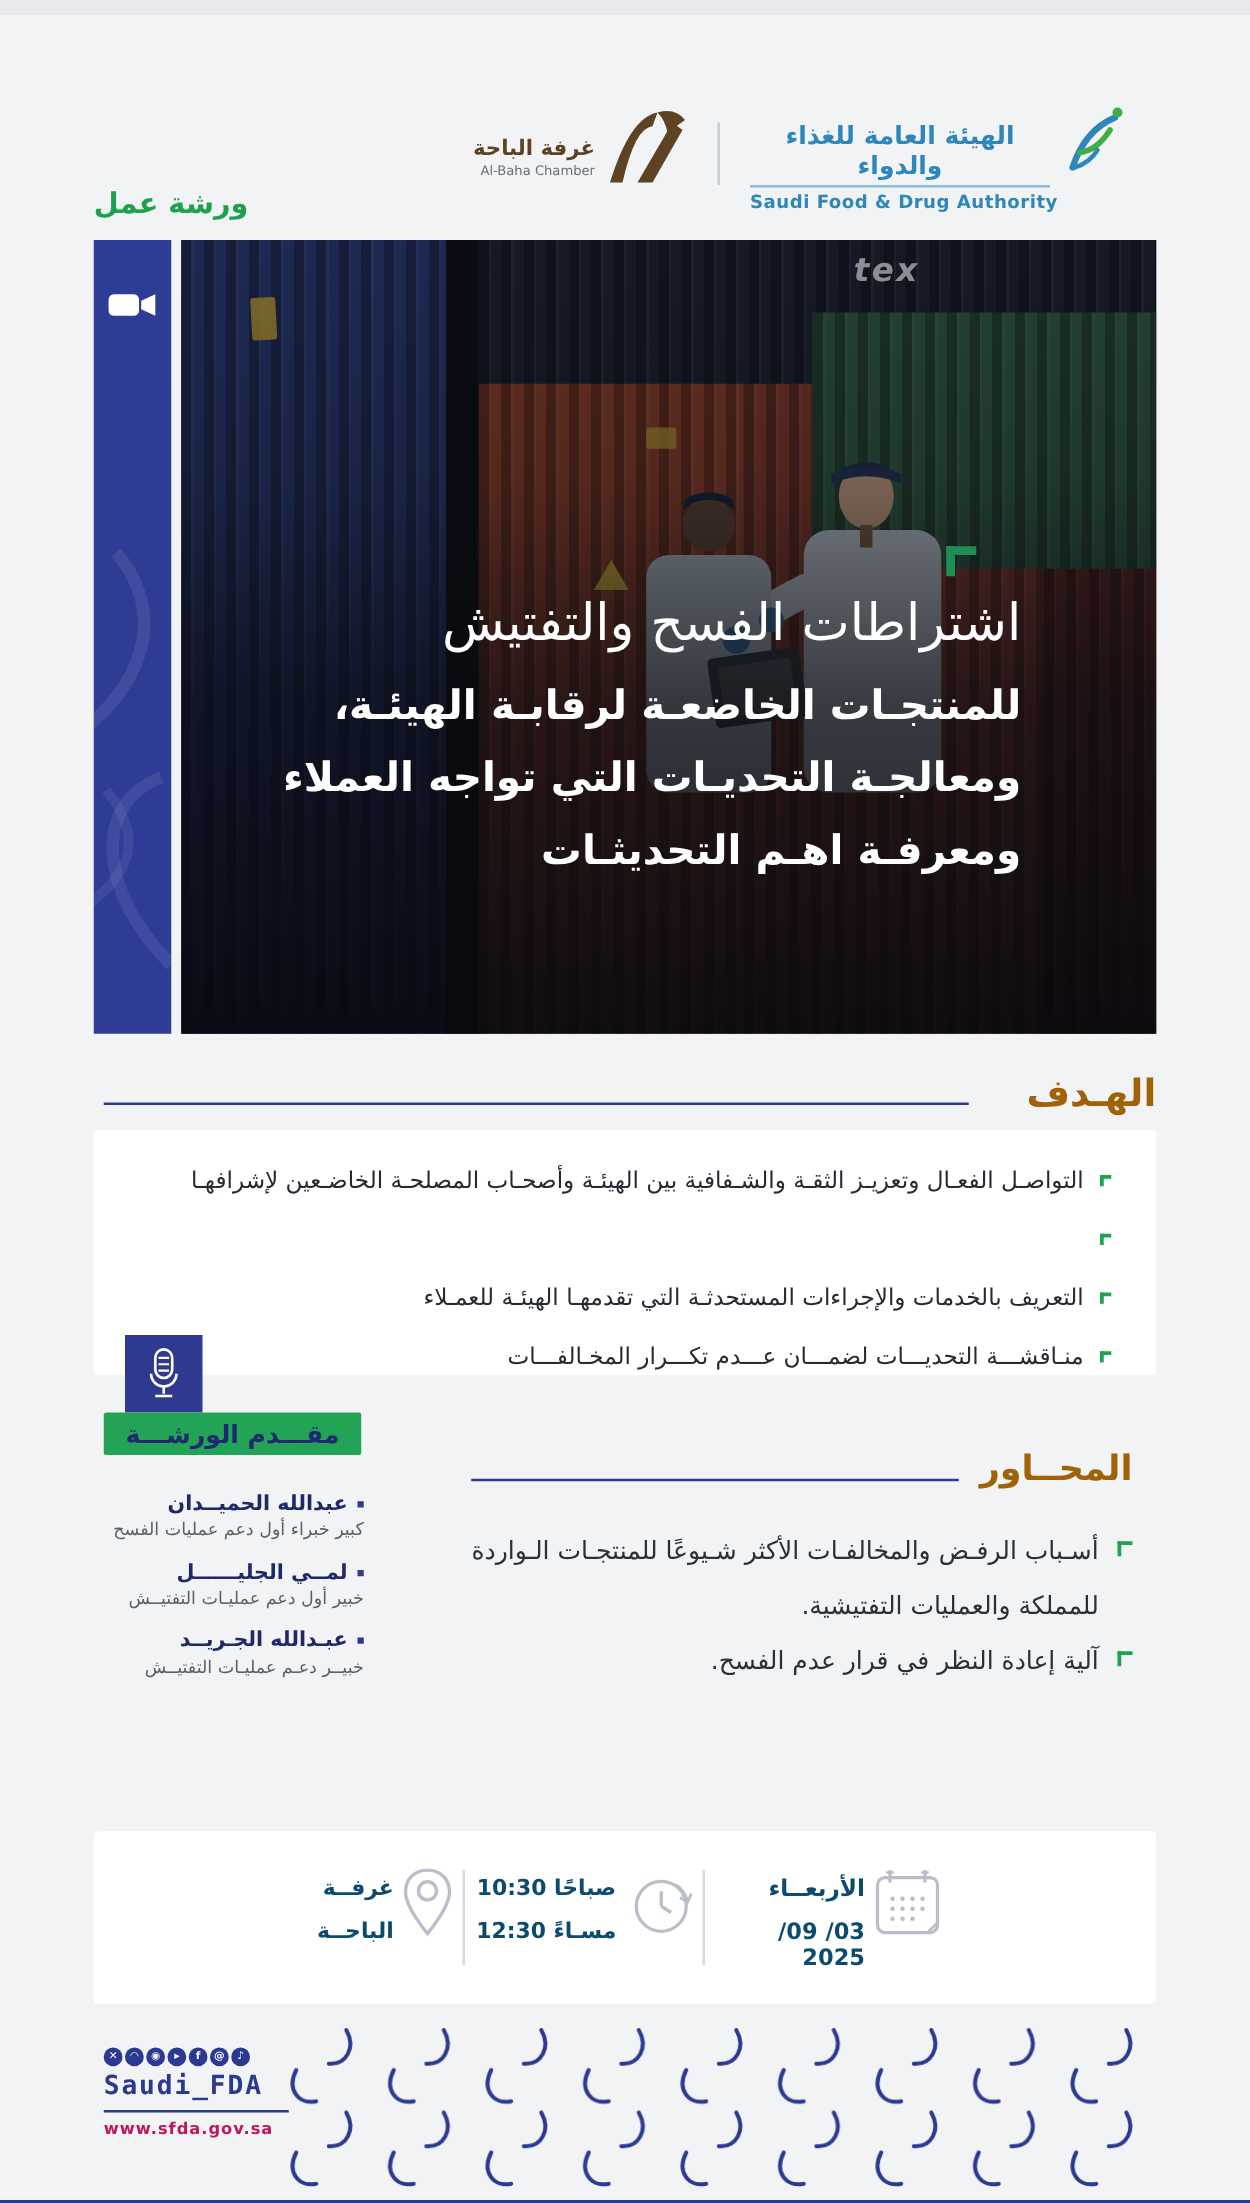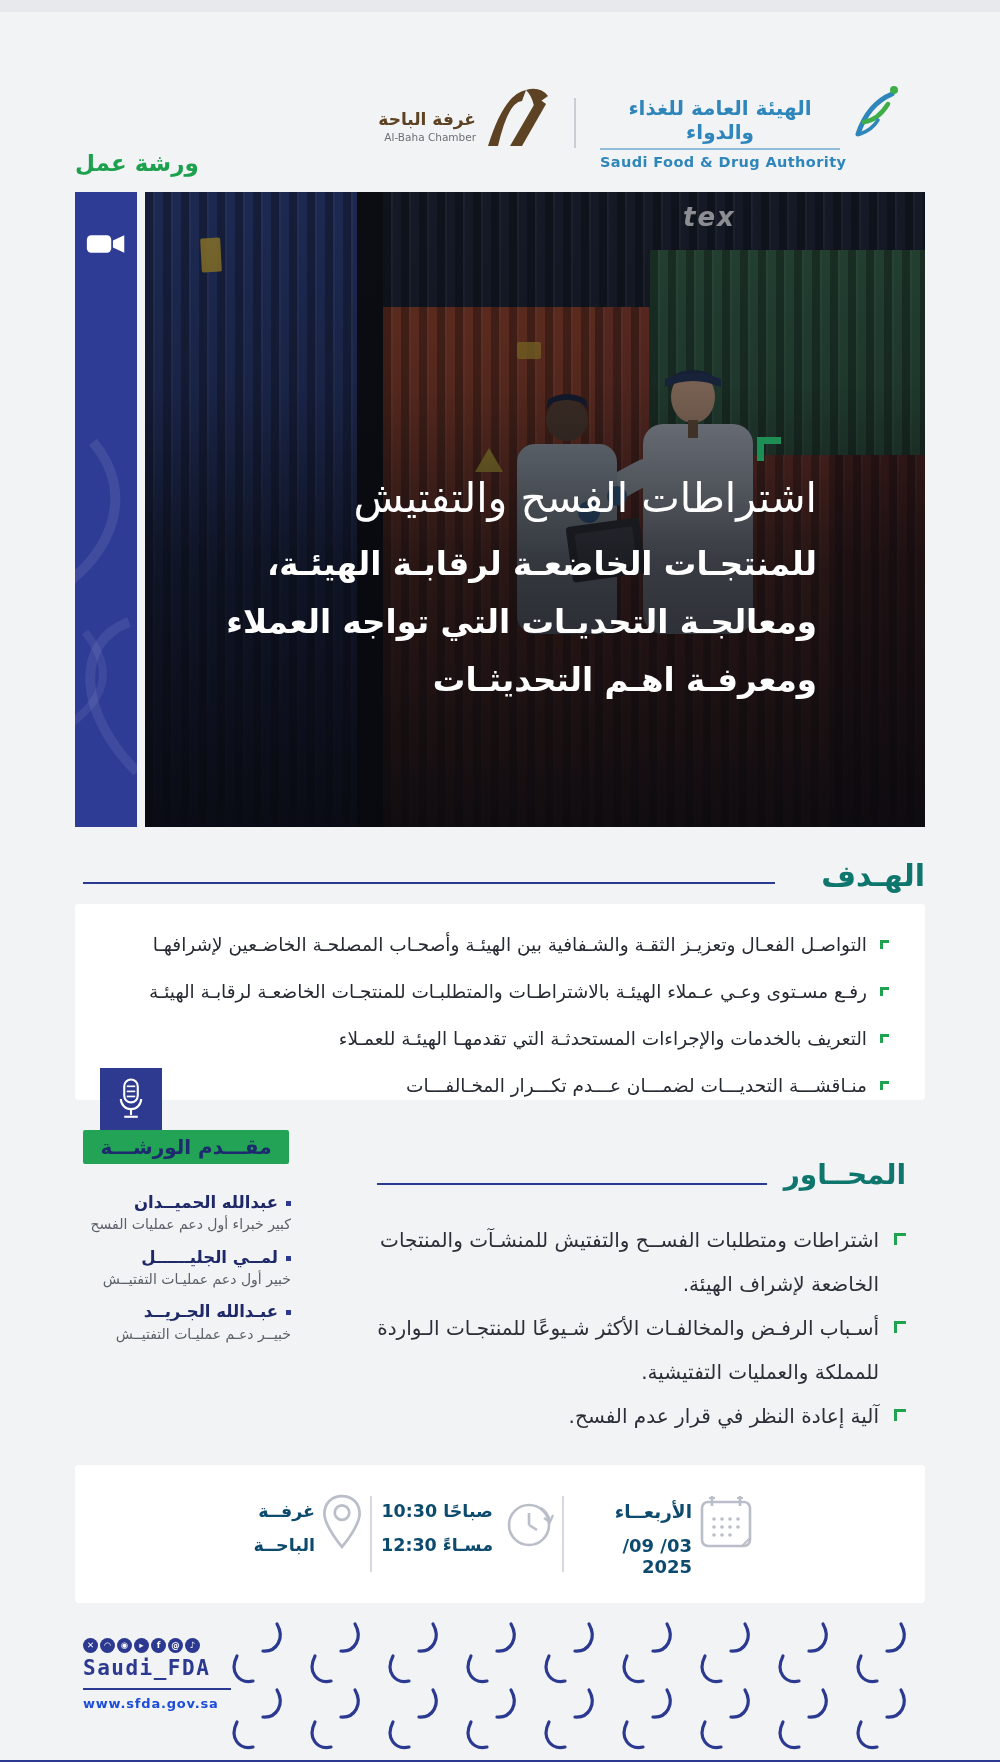--- a/index.html
+++ b/index.html
@@ -54,21 +54,21 @@
                  rgba(8,9,14,.74) 58%, rgba(8,9,14,.93) 100%); }
   .hero-bracket { position:absolute; right:144px; top:245px; width:24px; height:24px;
                   border-top:7px solid #1d8f55; border-left:7px solid #1d8f55; }
   .hero-title { position:absolute; right:108px; bottom:118px; direction:rtl; text-align:right; color:#fff; }
   .ht1 { font-size:41px; font-weight:400; line-height:1.3; margin-bottom:10px; }
   .ht2 { font-size:32.5px; font-weight:bold; line-height:58px; }
 
   
   .goal-head { position:absolute; left:75px; top:846px; width:850px; height:44px; }
   .sec-title { position:absolute; right:0; top:0; font-size:30px; font-weight:bold;
-               color:#0f766e; direction:rtl; }
+               color:#a16207; direction:rtl; }
   .goal-head .sec-line { position:absolute; left:8px; top:24px; width:692px; height:2px; background:#2b3990; }
   .goal-card { position:absolute; left:75px; top:892px; width:850px; height:196px;
                background:#fff; border-radius:3px; padding:17px 36px 0 28px; }
   .g-row { display:flex; direction:rtl; align-items:center; height:47px; }
   .gbul { flex:0 0 auto; width:9px; height:9px; margin-left:13px;
           border-top:3px solid #1fa351; border-left:3px solid #1fa351; }
   .g-row p { font-size:18.5px; color:#262a33; direction:rtl; }
 
   
   .mic-box { position:absolute; left:100px; top:1056px; width:62px; height:62px;
@@ -112,21 +112,21 @@
   .pl2 { position:absolute; right:0; top:70px; font-size:17.5px; direction:rtl; width:100%; }
 
   
   .social-row { position:absolute; left:83px; top:1626px; display:flex; gap:2px; }
   .soc { width:15px; height:15px; border-radius:50%; background:#2b3990; color:#fff;
          font-size:8.5px; line-height:15px; text-align:center; font-weight:bold; }
   .fda-handle { position:absolute; left:83px; top:1644px; font-family:"DejaVu Sans Mono", monospace;
                 font-size:21px; font-weight:bold; letter-spacing:1.5px; color:#2b3990; }
   .fda-hline { position:absolute; left:83px; top:1676px; width:148px; height:2px; background:#2b3990; }
   .fda-url { position:absolute; left:83px; top:1684px; font-size:13px; font-weight:bold;
-             letter-spacing:.8px; color:#1d4ed8; }
+             letter-spacing:.8px; color:#be185d; }
   .wave-pattern { position:absolute; left:225px; top:1608px; }
   .bottom-bar { position:absolute; left:0; top:1748px; width:1000px; height:14px; background:#2b3990; }
 </style>
 </head>
 <body>
 
 <div class="page">
 
   <div class="albaha-text">
     <div class="albaha-ar">غرفة الباحة</div>
@@ -216,21 +216,20 @@
     <div class="sec-title">الهـدف</div>
     <div class="sec-line"></div>
   </div>
   <div class="goal-card">
     <div class="g-row">
       <span class="gbul"></span>
       <p>التواصـل الفعـال وتعزيـز الثقـة والشـفافية بين الهيئـة وأصحـاب المصلحـة الخاضـعين لإشرافهـا</p>
     </div>
     <div class="g-row">
       <span class="gbul"></span>
-      <p>رفـع مسـتوى وعـي عـملاء الهيئـة بالاشتراطـات والمتطلبـات للمنتجـات الخاضعـة لرقابـة الهيئـة</p>
     </div>
     <div class="g-row">
       <span class="gbul"></span>
       <p>التعريف بالخدمات والإجراءات المستحدثـة التي تقدمهـا الهيئـة للعمـلاء</p>
     </div>
     <div class="g-row">
       <span class="gbul"></span>
       <p>منـاقشـــة التحديـــات لضمـــان عـــدم تكـــرار المخـالفـــات</p>
     </div>
   </div>
@@ -262,24 +261,20 @@
       <div class="p-name"><span class="p-bul"></span><span>عبـدالله الجـريــد</span></div>
       <div class="p-role">خبيــر دعـم عمليـات التفتيــش</div>
     </div>
   </div>
 
   <div class="axes-head">
     <div class="sec-title">المحــاور</div>
     <div class="sec-line"></div>
   </div>
   <div class="axes-list">
-    <div class="a-row">
-      <span class="abul"></span>
-      <p>اشتراطات ومتطلبات الفســح والتفتيش للمنشـآت والمنتجات الخاضعة لإشراف الهيئة.</p>
-    </div>
     <div class="a-row">
       <span class="abul"></span>
       <p>أسـباب الرفـض والمخالفـات الأكثر شـيوعًا للمنتجـات الـواردة للمملكة والعمليات التفتيشية.</p>
     </div>
     <div class="a-row">
       <span class="abul"></span>
       <p>آلية إعادة النظر في قرار عدم الفسح.</p>
     </div>
   </div>
 

